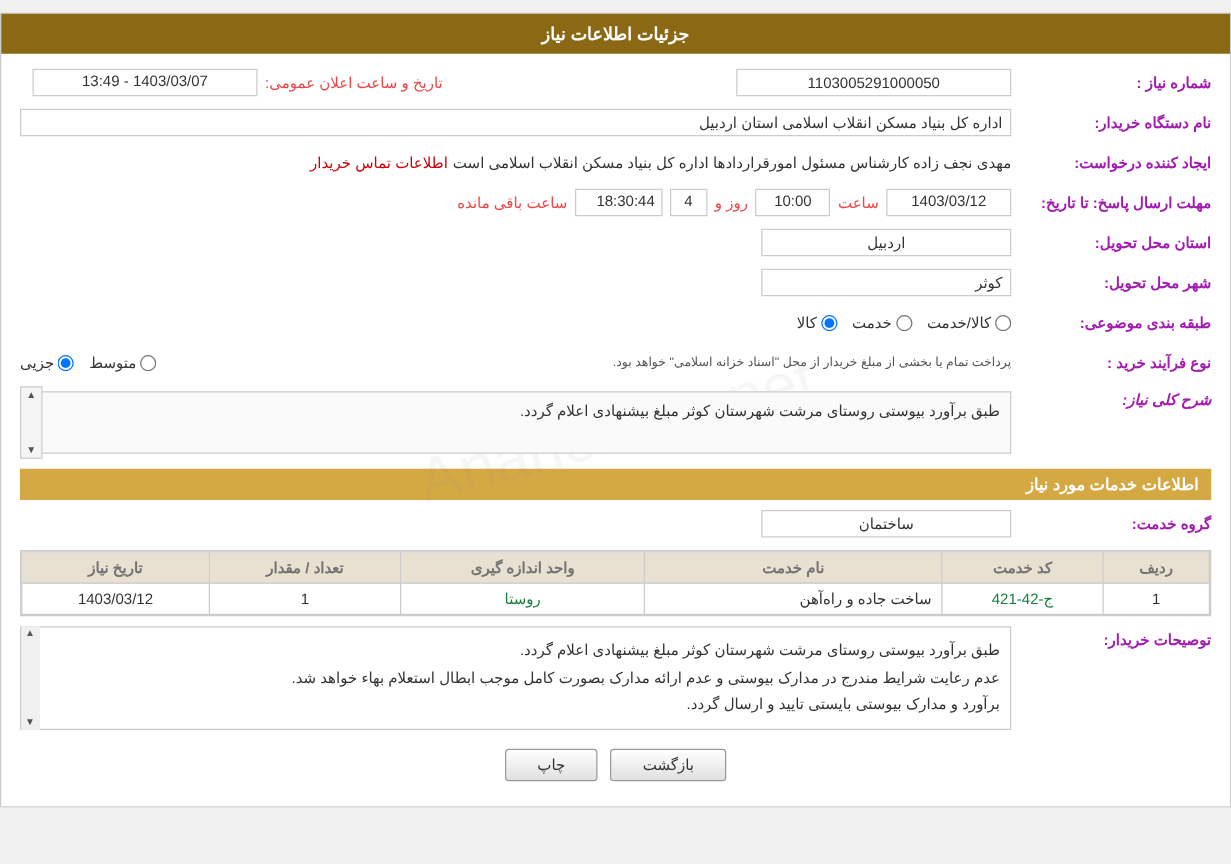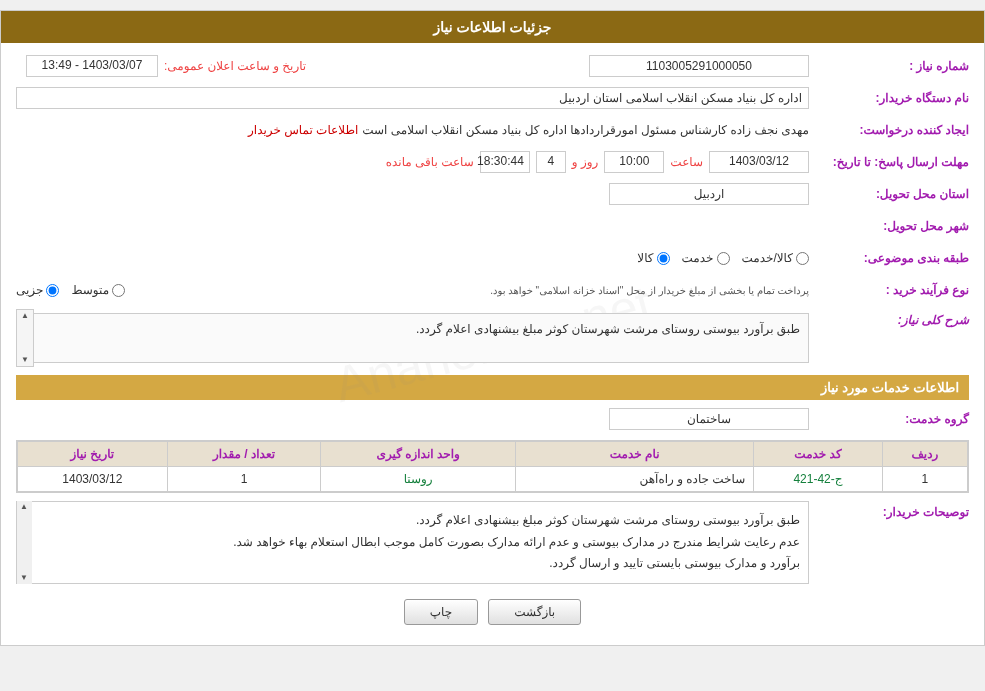--- a/index.html
+++ b/index.html
@@ -120,21 +120,21 @@
     table {
       width: 100%;
       border-collapse: collapse;
     }
     th {
       background: #e8e0d0;
       border: 1px solid #ccc;
       padding: 5px 8px;
       text-align: center;
       font-weight: bold;
-      color: #a21caf;
+      color: #737373;
     }
     td {
       border: 1px solid #ccc;
       padding: 5px 8px;
       text-align: center;
     }
     .notes-box {
       border: 1px solid #ccc;
       background: #fff;
       padding: 8px;
@@ -206,21 +206,21 @@
   </div>
 
   <div class="content" style="position:relative;">
     <div class="watermark">Anahender.net</div>
 
     <div class="row">
       <span class="label">شماره نیاز :</span>
       <div class="value-box" style="max-width:220px; text-align:center;">1103005291000050</div>
       <div style="flex:1; display:flex; align-items:center; gap:6px; justify-content:flex-end; padding-left:10px;">
         <span class="small-label">تاریخ و ساعت اعلان عمومی:</span>
-        <div class="input-field" style="width:132px; text-align:center;">1403/03/07 - 13:49</div>
+        <div class="input-field" style="width:180px; text-align:center;">1403/03/07 - 13:49</div>
       </div>
     </div>
 
     <div class="row">
       <span class="label">نام دستگاه خریدار:</span>
       <div class="value-box" style="text-align:right;">اداره کل بنیاد مسکن انقلاب اسلامی استان اردبیل</div>
     </div>
 
     <div class="row">
       <span class="label">ایجاد کننده درخواست:</span>
@@ -231,32 +231,33 @@
     </div>
 
     <div class="row">
       <span class="label">مهلت ارسال پاسخ: تا تاریخ:</span>
       <div class="row-inline">
         <div class="input-field" style="width:100px; text-align:center;">1403/03/12</div>
         <span class="small-label">ساعت</span>
         <div class="input-field" style="width:60px; text-align:center;">10:00</div>
         <span class="small-label">روز و</span>
         <div class="input-field" style="width:30px; text-align:center;">4</div>
-        <div class="input-field" style="width:50px; text-align:center;">18:30:44</div>
+        <div class="input-field" style="width:70px; ">18:30:44</div>
         <span class="small-label">ساعت باقی مانده</span>
       </div>
     </div>
 
     <div class="row">
       <span class="label">استان محل تحویل:</span>
       <div class="value-box" style="max-width:200px; text-align:center;">اردبیل</div>
     </div>
 
     <div class="row">
       <span class="label">شهر محل تحویل:</span>
+      <div class="value-box" style="max-width:200px; text-align:right;">کوثر</div>
     </div>
 
     <div class="row">
       <span class="label">طبقه بندی موضوعی:</span>
       <div class="radio-group">
         <div class="radio-item">
           <input type="radio" name="category" style="">
           <span>کالا/خدمت</span>
         </div>
         <div class="radio-item">

